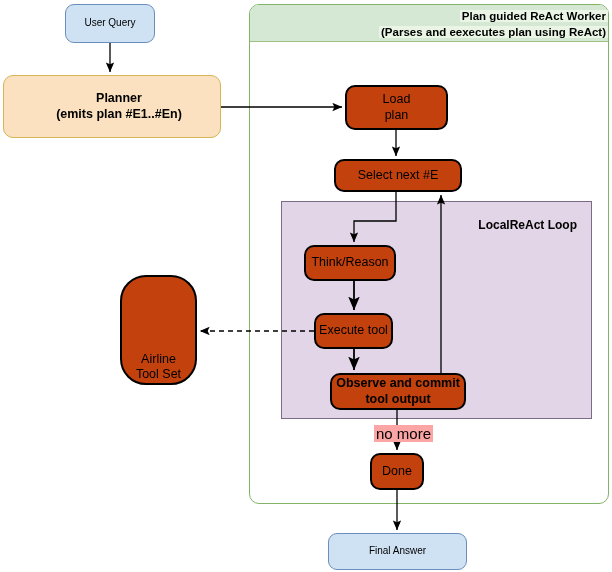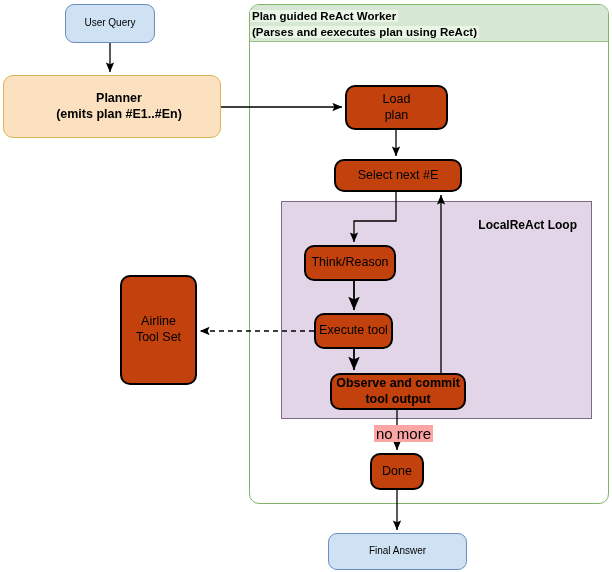--- a/index.html
+++ b/index.html
@@ -48,21 +48,21 @@
     box-sizing: border-box;
     background: #d5e8d4;
     border-bottom: 1px solid #9cc183;
     border-radius: 9px 9px 0 0;
   }
   .worker-title {
     position: absolute;
     left: 0;
     top: 4px;
     width: 100%;
-    text-align: left;
+    text-align: right;
     font-size: 11.5px;
     font-weight: bold;
     color: #000000;
     line-height: 1.35;
   }
   .worker-title span {
     background: #eaf5e6;
     padding: 0 2px;
   }
   
@@ -110,21 +110,21 @@
   #user-query     { left: 65px;  top: 4px;   width: 90px;  height: 39px; }
   #planner        { left: 3px;   top: 75px;  width: 218px; height: 63px; }
   #load-plan      { left: 345px; top: 85px;  width: 103px; height: 45px; }
   #select-next    { left: 334px; top: 159px; width: 128px; height: 33px; }
   #think-reason   { left: 304px; top: 245px; width: 92px; height: 36px; }
   #execute-tool   { left: 314px; top: 313px; width: 79px;  height: 36px; }
   #observe-commit { left: 330px; top: 373px; width: 136px; height: 37px; font-weight: bold; }
   #done           { left: 370px; top: 453px; width: 54px;  height: 37px; }
   #final-answer   { left: 328px; top: 533px; width: 139px; height: 37px; }
   #airline-tools  { left: 120px; top: 275px; width: 77px;  height: 110px;
-                    border-width: 2.2px; border-radius: 10px; }
+                    border-width: 2.2px; border-radius: 26px; align-items: flex-end; }
 
   .edge-label {
     position: absolute;
     font-size: 15px;
     color: #000000;
     background: #fca5a5;
     padding: 0 2px;
     white-space: nowrap;
   }
   #label-no-more { left: 374px; top: 425px; }

